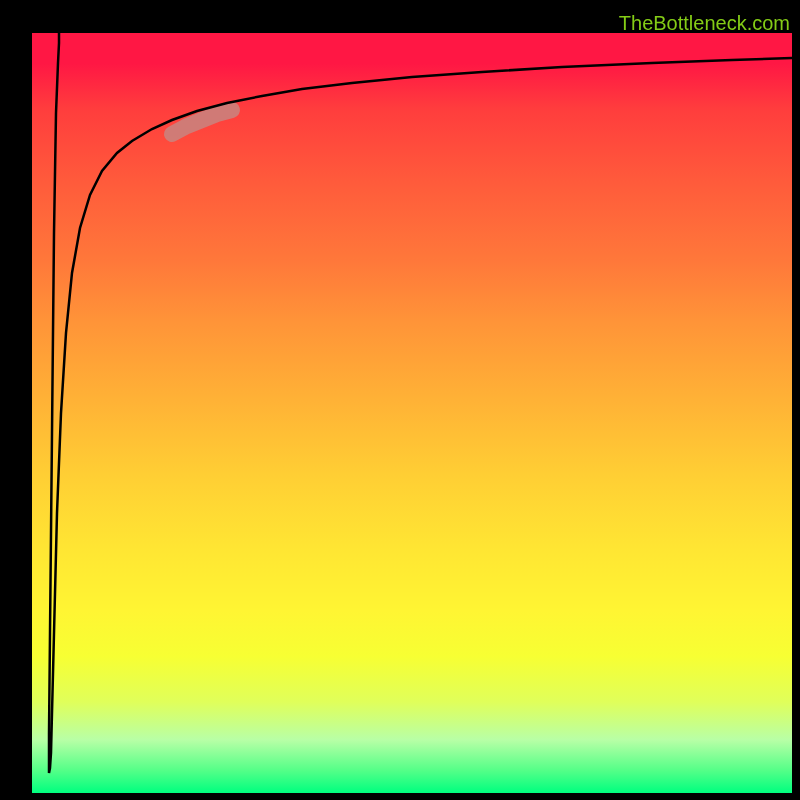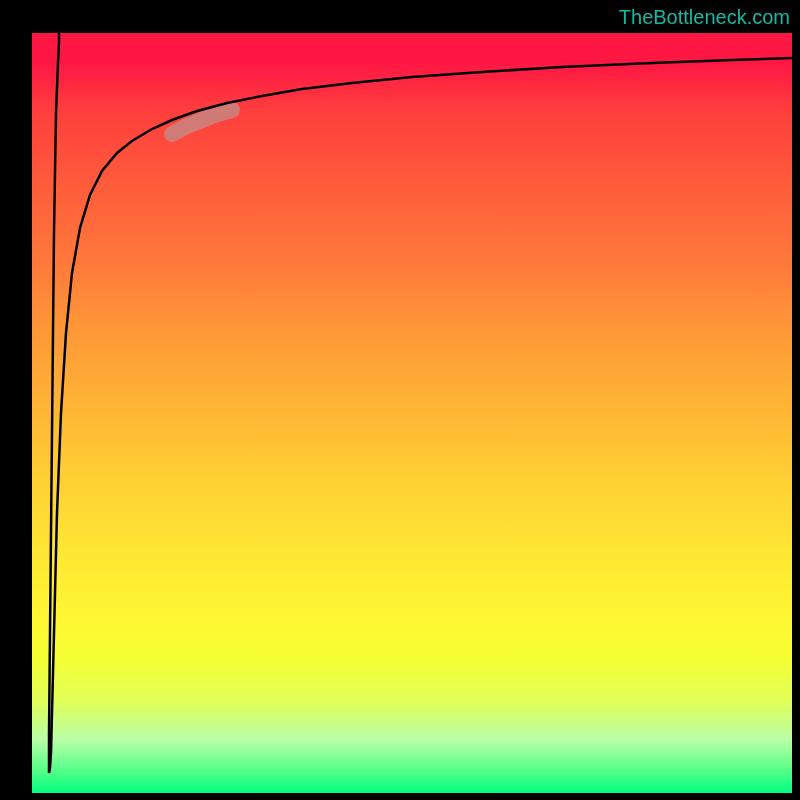--- a/index.html
+++ b/index.html
@@ -9,23 +9,23 @@
     }
     body {
       width: 800px;
       height: 800px;
       background: #000;
       position: relative;
       font-family: Arial, sans-serif;
     }
     .watermark {
       position: absolute;
-      top: 6px;
+      top: 12px;
       right: 10px;
-      color: #14b8a6;
+      color: #84cc16;
       font-size: 20px;
       font-weight: 500;
       z-index: 10;
     }
     .chart-area {
       position: absolute;
       top: 33px;
       left: 32px;
       width: 760px;
       height: 760px;

